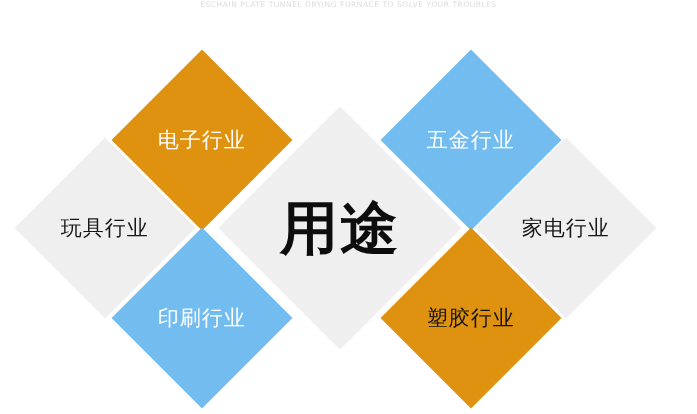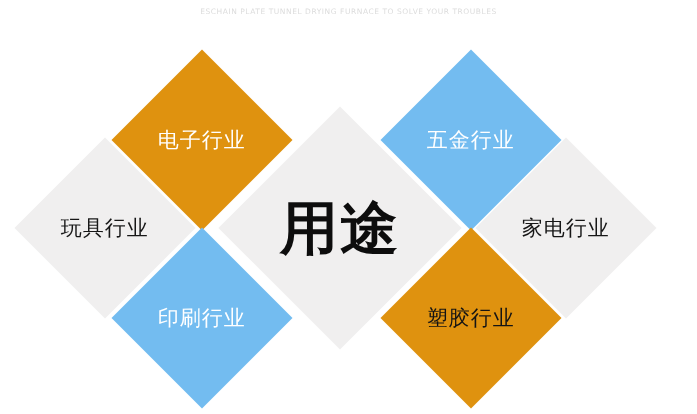--- a/index.html
+++ b/index.html
@@ -22,21 +22,20 @@
   }
 
   
   #header-banner {
     position: absolute;
     left: 0;
     top: 0;
     width: 697px;
     height: 22px;
     display: flex;
-    align-items: center;
     justify-content: center;
   }
   #header-text {
     font-size: 7.5px;
     letter-spacing: 0.55px;
     color: #dcdcdc;
     white-space: nowrap;
     font-family: "DejaVu Sans", "Liberation Sans", sans-serif;
   }
 

